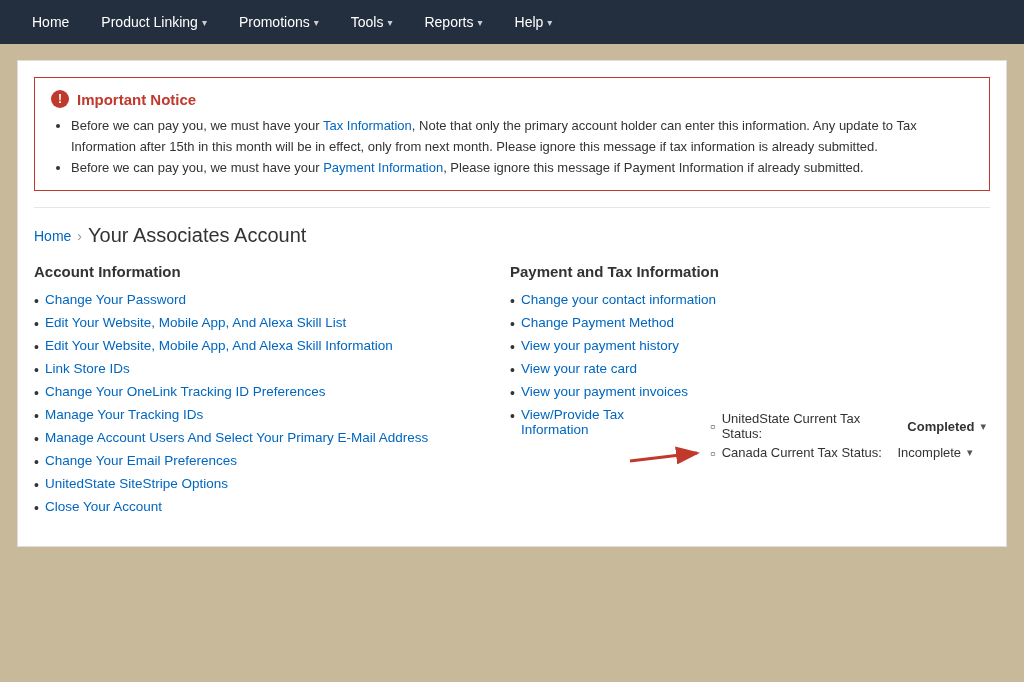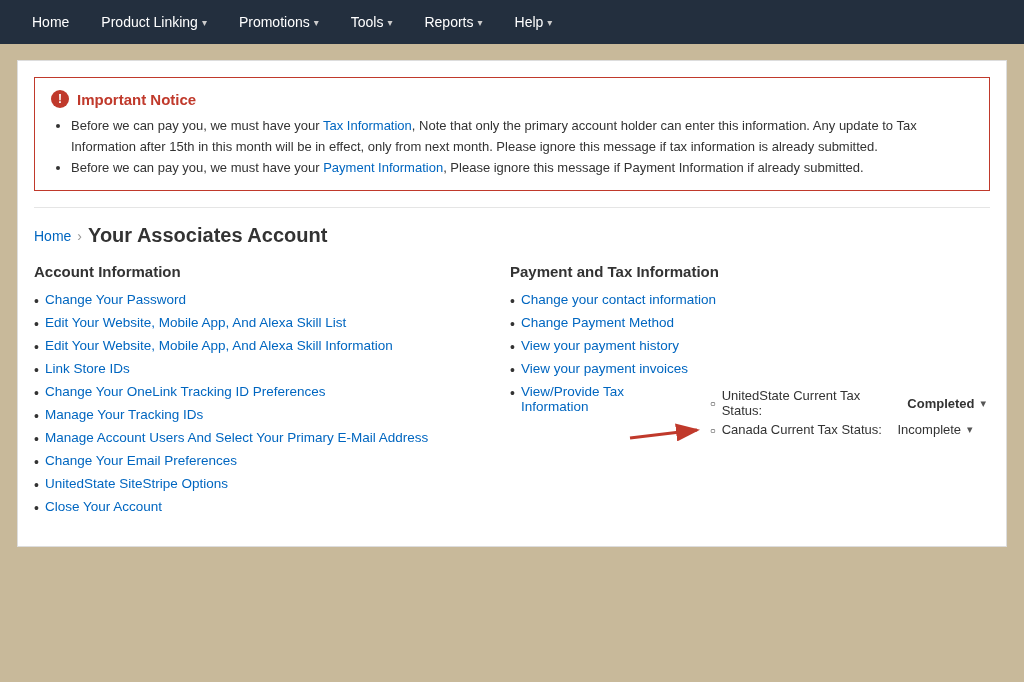--- a/index.html
+++ b/index.html
@@ -85,21 +85,21 @@
     .breadcrumb {
       padding: 16px 16px 8px 16px;
       font-size: 14px;
       color: #555;
       display: flex;
       align-items: center;
       gap: 6px;
     }
     .breadcrumb a { color: #0066c0; text-decoration: none; }
     .breadcrumb-sep { color: #999; }
-    .breadcrumb-current { color: #333; font-weight: bold; font-size: 20px; }
+    .breadcrumb-current { color: #333; font-weight: normal; font-size: 20px; }
 
     
     .content-grid {
       display: grid;
       grid-template-columns: 1fr 1fr;
       gap: 0;
       padding: 0 20px 24px 16px;
     }
     .section-title {
       font-weight: bold;
@@ -264,20 +264,23 @@
       <div class="section-title">Payment and Tax Information</div>
       <ul class="section-list">
         <li>
             <a href="#">Change your contact information</a>
           </li>
         <li>
             <a href="#">Change Payment Method</a>
           </li>
         <li>
             <a href="#">View your payment history</a>
+          </li>
+        <li>
+            <a href="#">View your rate card</a>
           </li>
         <li>
             <a href="#">View your payment invoices</a>
           </li>
         <li>
           <a href="#">View/Provide Tax Information</a>
           <ul class="sub-list">
             <li>
               <span>UnitedState Current Tax Status:</span>
               &nbsp;<span class="status-completed">Completed</span>

